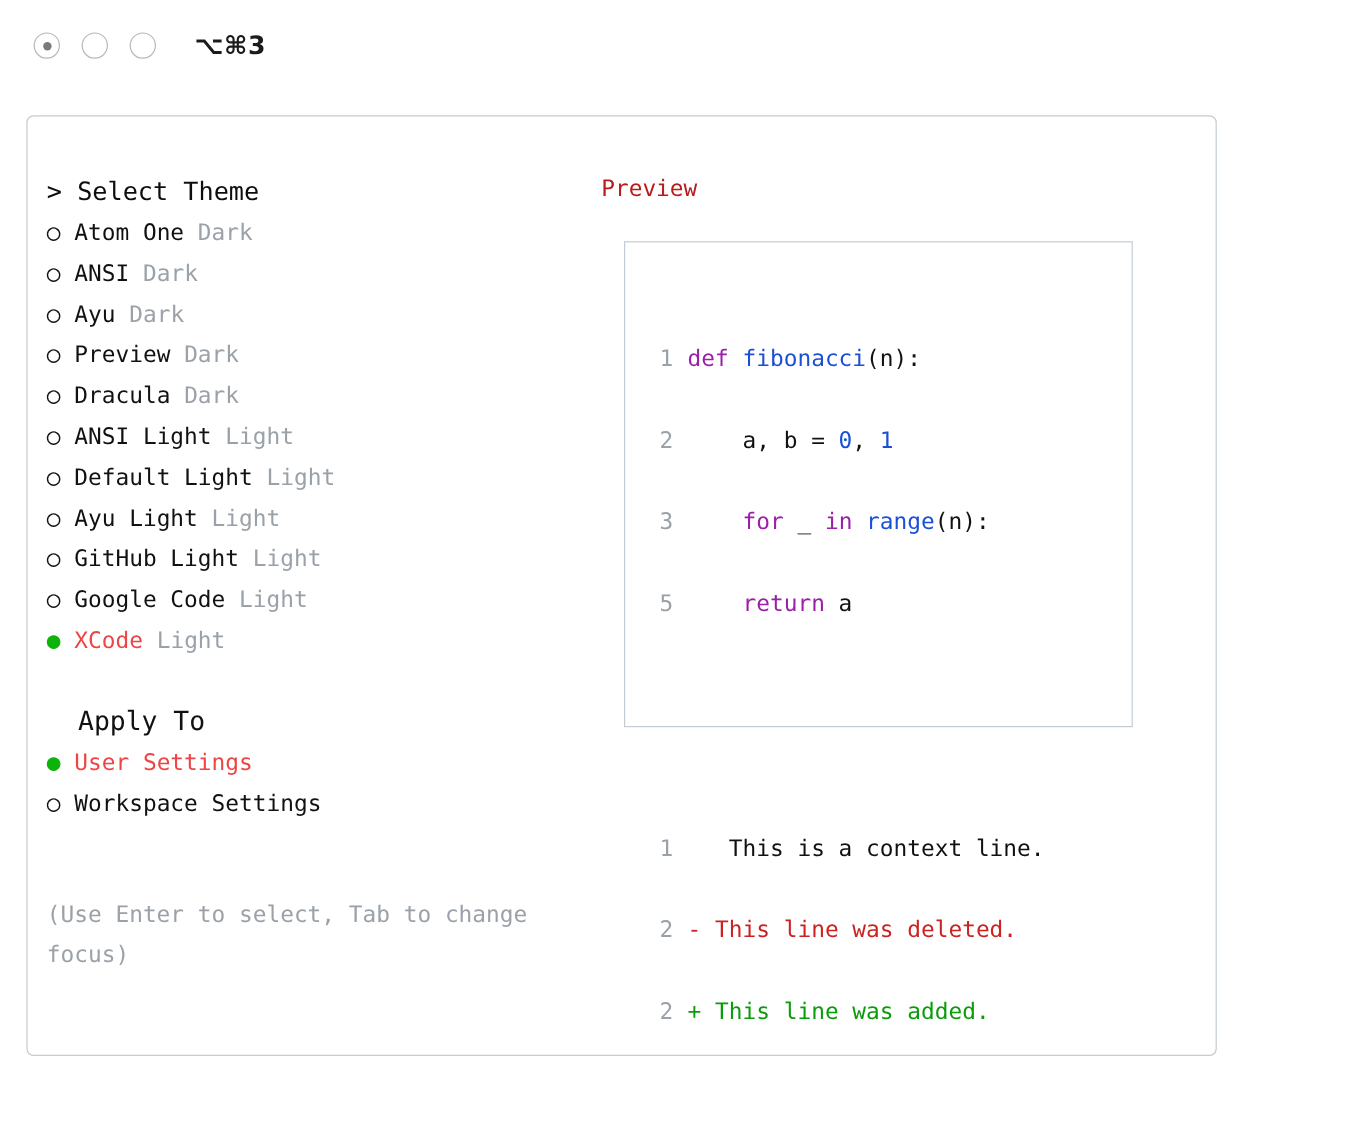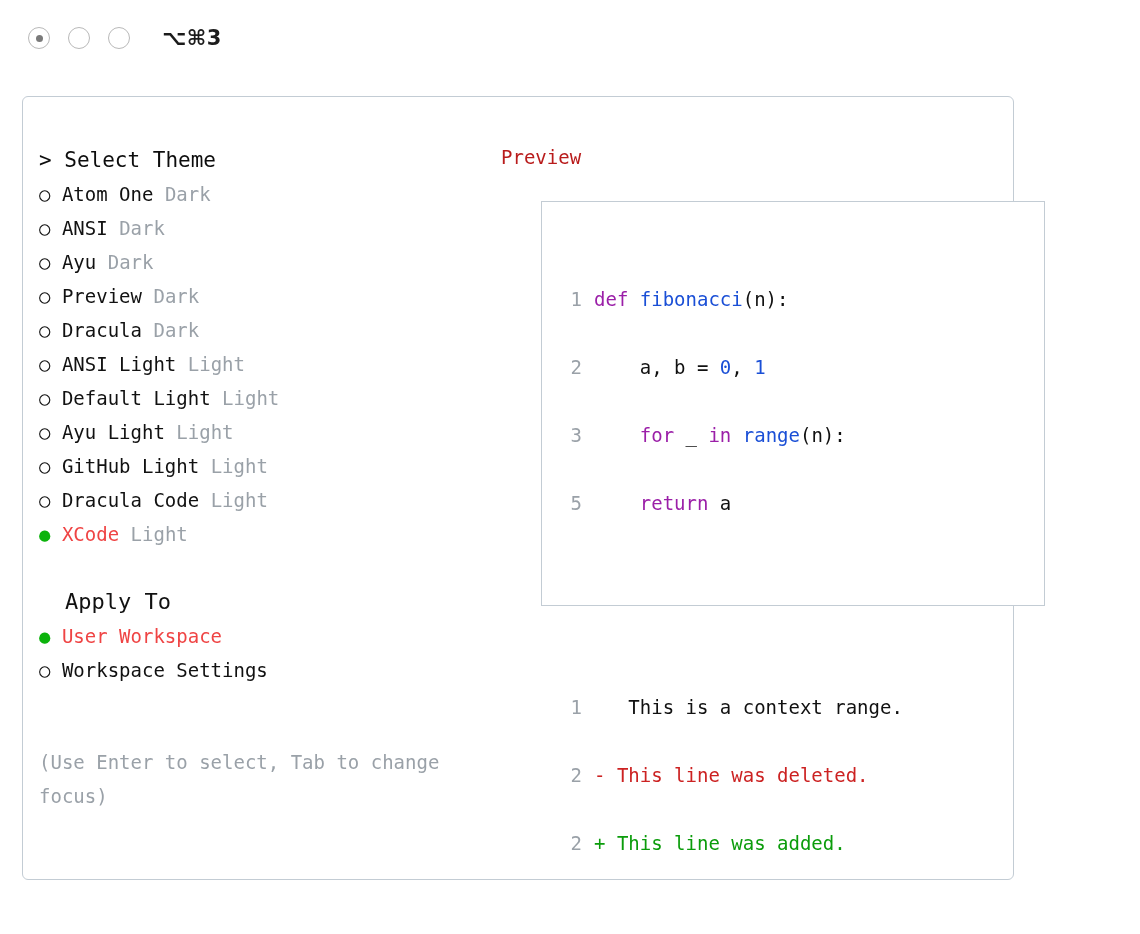--- a/index.html
+++ b/index.html
@@ -117,23 +117,23 @@
     margin-top: 24px;
   }
   .preview-title {
     font-size: 19px;
     color: #b91c1c;
     line-height: 28px;
     white-space: pre;
   }
   .preview-box {
     position: absolute;
-    left: 40px;
+    left: 19px;
     top: 58px;
-    width: 504px;
+    width: 424px;
     height: 405px;
     border: 1.5px solid #c3ccd4;
     box-sizing: border-box;
     background: #ffffff;
   }
   .code {
     position: absolute;
     left: 18px;
     top: 46px;
     font-size: 19px;
@@ -177,47 +177,47 @@
 
       <div class="list-row"><span class="bullet-empty">○</span> <span>Atom One</span> <span class="variant">Dark</span></div>
       <div class="list-row"><span class="bullet-empty">○</span> <span>ANSI</span> <span class="variant">Dark</span></div>
       <div class="list-row"><span class="bullet-empty">○</span> <span>Ayu</span> <span class="variant">Dark</span></div>
       <div class="list-row"><span class="bullet-empty">○</span> <span>Preview</span> <span class="variant">Dark</span></div>
       <div class="list-row"><span class="bullet-empty">○</span> <span>Dracula</span> <span class="variant">Dark</span></div>
       <div class="list-row"><span class="bullet-empty">○</span> <span>ANSI Light</span> <span class="variant">Light</span></div>
       <div class="list-row"><span class="bullet-empty">○</span> <span>Default Light</span> <span class="variant">Light</span></div>
       <div class="list-row"><span class="bullet-empty">○</span> <span>Ayu Light</span> <span class="variant">Light</span></div>
       <div class="list-row"><span class="bullet-empty">○</span> <span>GitHub Light</span> <span class="variant">Light</span></div>
-      <div class="list-row"><span class="bullet-empty">○</span> <span>Dracula Code</span> <span class="variant">Light</span></div>
+      <div class="list-row"><span class="bullet-empty">○</span> <span>Google Code</span> <span class="variant">Light</span></div>
       <div class="list-row"><span class="bullet-filled">●</span> <span class="sel-label">XCode</span> <span class="sel-variant">Light</span></div>
 
       <div class="spacer"></div>
 
       <div class="section-label">Apply To</div>
-      <div class="list-row"><span class="bullet-filled">●</span> <span class="sel-label">User Workspace</span></div>
+      <div class="list-row"><span class="bullet-filled">●</span> <span class="sel-label">User Settings</span></div>
       <div class="list-row"><span class="bullet-empty">○</span> <span>Workspace Settings</span></div>
 
       <div class="spacer"></div>
 
       <div class="hint">(Use Enter to select, Tab to change focus)</div>
     </div>
 
     <div class="right-col">
       <div class="preview-title">Preview</div>
 
       <div class="preview-box">
         <div class="code">
 <div><span class="ln">1</span><span class="kw">def </span><span class="fn">fibonacci</span><span class="plain">(n):</span></div>
 <div><span class="ln">2</span><span class="plain">    a, b = </span><span class="num">0</span><span class="plain">, </span><span class="num">1</span></div>
 <div><span class="ln">3</span><span class="plain">    </span><span class="kw">for</span><span class="plain"> _ </span><span class="kw">in</span><span class="plain"> </span><span class="fn">range</span><span class="plain">(n):</span></div>
 <div><span class="ln">5</span><span class="plain">    </span><span class="kw">return</span><span class="plain"> a</span></div>
 
 <div class="code-gap"></div>
 
-<div><span class="ln">1</span><span class="diff-ctx">  </span><span class="diff-ctx"> This is a context range.</span></div>
+<div><span class="ln">1</span><span class="diff-ctx">  </span><span class="diff-ctx"> This is a context line.</span></div>
 <div><span class="ln">2</span><span class="diff-del">- </span><span class="diff-del">This line was deleted.</span></div>
 <div><span class="ln">2</span><span class="diff-add">+ </span><span class="diff-add">This line was added.</span></div>
         </div>
       </div>
     </div>
 
   </div>
 </div>
 
 </body></html>

